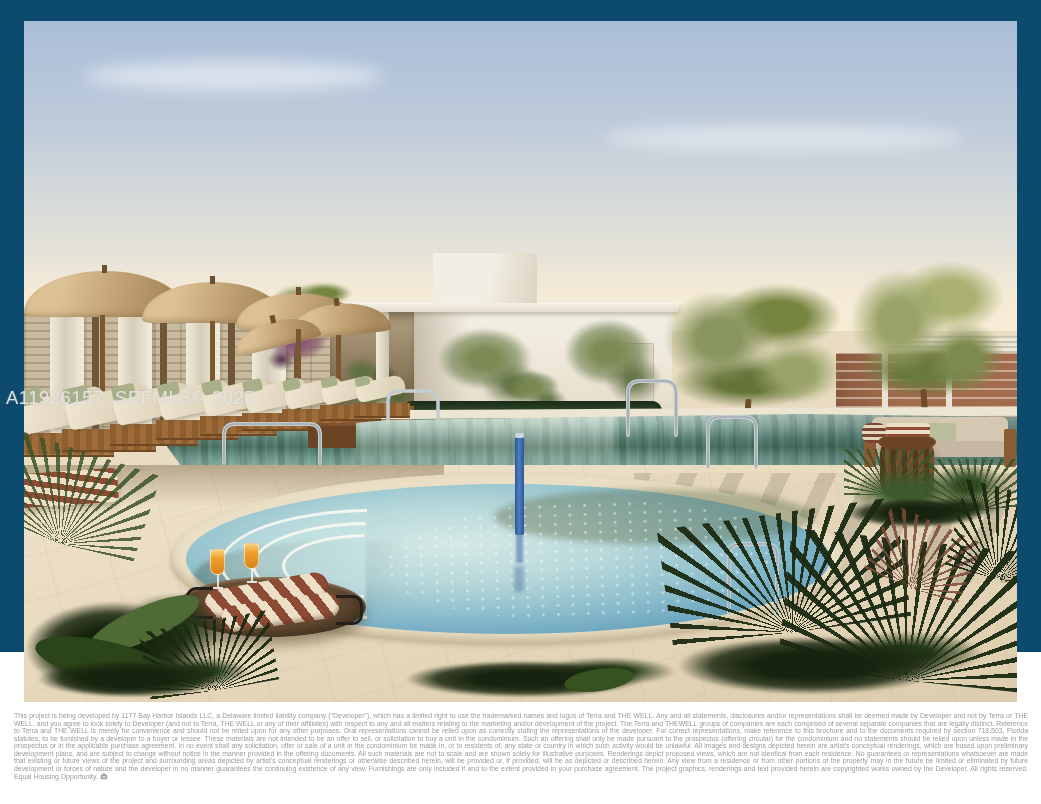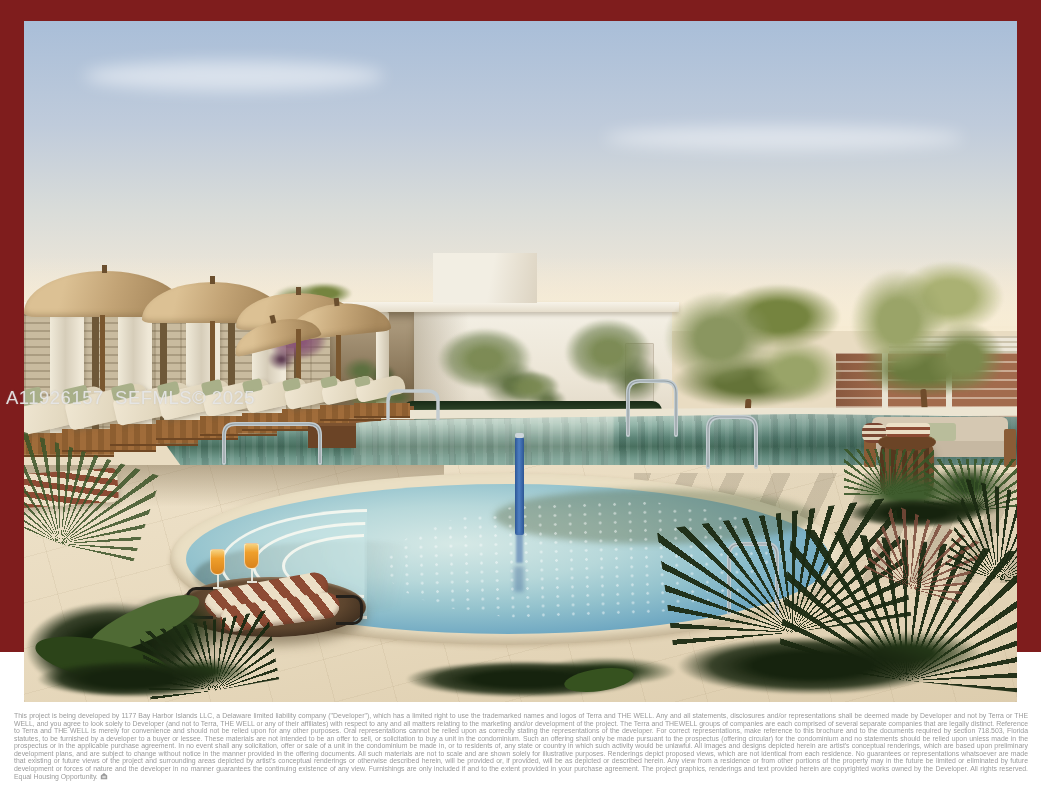--- a/index.html
+++ b/index.html
@@ -1,18 +1,18 @@
 <!DOCTYPE html>
 <html style="--sky-top: #a9bed8; --sky-horizon: #f7efde; --deck: #e9dcc2; --pool: #5d8578; --spa: #93c2cd; --umbrella: #c3a476; --wood: #7a572f; --cushion: #f0e7d3; --sage: #a9b089; --towel-rust: #8d4b34; --towel-cream: #ecdfc6; --terracotta: #a26b4d; --juice: #ef9f2b; --pole-blue: #4d7ec2; --disclaimer: #9a9a9a;"><head>
 <meta charset="utf-8">
 <style>
   html,body { margin:0; padding:0; background:#ffffff; width:1041px; height:804px; overflow:hidden;
               font-family:"Liberation Sans", sans-serif; }
   .abs { position:absolute; }
-  #page { position:relative; width:1041px; height:652px; background:#7f1d1d; }
+  #page { position:relative; width:1041px; height:652px; background:#0c4a6e; }
 
   
   #photo { left:24px; top:21px; width:993px; height:681px; overflow:hidden; background:var(--deck,#e9dcc2); }
 
   .sky { left:0; top:0; width:993px; height:305px;
          background:linear-gradient(180deg, var(--sky-top,#a9bed8) 0%, #bfcbdb 34%, #d9dcd9 62%, #efe7d8 88%, var(--sky-horizon,#f7efde) 100%); }
   .cloud1 { left:60px; top:40px; width:300px; height:30px; border-radius:50%; background:rgba(255,255,255,.5); filter:blur(8px); }
   .cloud2 { left:580px; top:105px; width:360px; height:24px; border-radius:50%; background:rgba(255,255,255,.45); filter:blur(8px); }
   .horizon-glow { left:0; top:235px; width:993px; height:75px; background:linear-gradient(180deg, rgba(247,236,212,0), #f7ecd4); }
 

